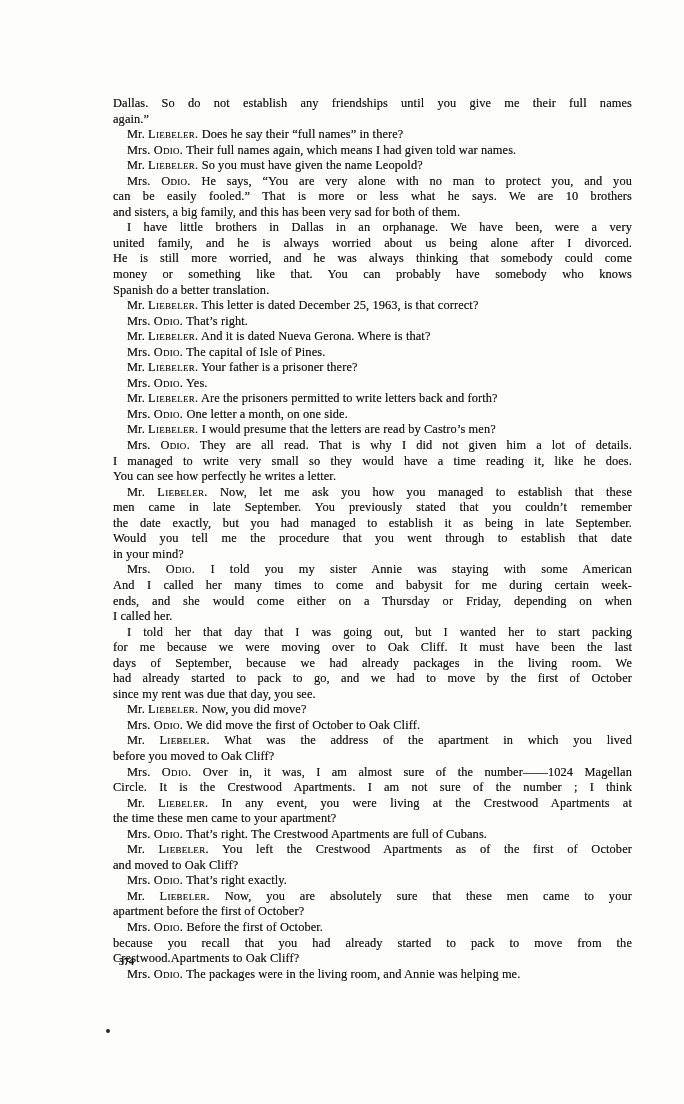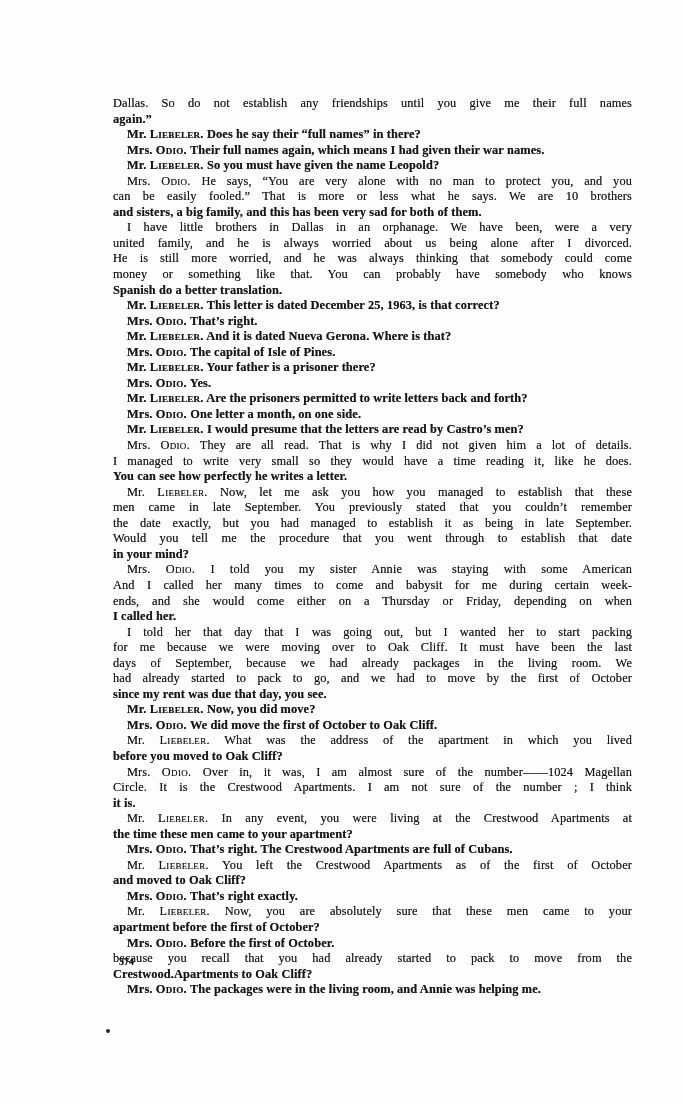--- a/index.html
+++ b/index.html
@@ -20,21 +20,21 @@
     margin-top: 40px;
   }
   .line {
     line-height: 15.55px;
     height: 15.55px;
     text-align: justify;
     text-align-last: justify;
     text-shadow: 0 0 0.4px rgba(24, 22, 20, 0.6);
     overflow: hidden;
   }
-  .line.last { text-align-last: left; font-weight: bold; }
+  .line.last { text-align-last: left; }
   .line.indent { padding-left: 14px; }
   .speaker-name { font-variant: small-caps; letter-spacing: 0.3px; }
   .page-number {
     position: absolute;
     left: 119px; top: 953px;
     font-size: 10px;
     font-weight: bold;
     color: #181614;
     line-height: 17px;
     text-shadow: 0 0 0.4px rgba(24, 22, 20, 0.6);
@@ -48,21 +48,21 @@
   }
 </style>
 </head>
 <body>
 
 <div class="page">
   <div class="text-block">
       <div class="line"><span class="line-text">Dallas.  So do not establish any friendships until you give me their full names</span></div>
       <div class="line last"><span class="line-text">again.”</span></div>
       <div class="line last indent"><span class="speaker-prefix">Mr.</span> <span class="speaker-name">Liebeler.</span> <span class="line-text">Does he say their “full names” in there?</span></div>
-      <div class="line last indent"><span class="speaker-prefix">Mrs.</span> <span class="speaker-name">Odio.</span> <span class="line-text">Their full names again, which means I had given their war names.</span></div>
+      <div class="line last indent"><span class="speaker-prefix">Mrs.</span> <span class="speaker-name">Odio.</span> <span class="line-text">Their full names again, which means I had given told war names.</span></div>
       <div class="line last indent"><span class="speaker-prefix">Mr.</span> <span class="speaker-name">Liebeler.</span> <span class="line-text">So you must have given the name Leopold?</span></div>
       <div class="line indent"><span class="speaker-prefix">Mrs.</span> <span class="speaker-name">Odio.</span> <span class="line-text">He says, “You are very alone with no man to protect you, and you</span></div>
       <div class="line"><span class="line-text">can be easily fooled.”  That is more or less what he says.  We are 10 brothers</span></div>
       <div class="line last"><span class="line-text">and sisters, a big family, and this has been very sad for both of them.</span></div>
       <div class="line indent"><span class="line-text">I have little brothers in Dallas in an orphanage.  We have been, were a very</span></div>
       <div class="line"><span class="line-text">united family, and he is always worried about us being alone after I divorced.</span></div>
       <div class="line"><span class="line-text">He is still more worried, and he was always thinking that somebody could come</span></div>
       <div class="line"><span class="line-text">money or something like that.  You can probably have somebody who knows</span></div>
       <div class="line last"><span class="line-text">Spanish do a better translation.</span></div>
       <div class="line last indent"><span class="speaker-prefix">Mr.</span> <span class="speaker-name">Liebeler.</span> <span class="line-text">This letter is dated December 25, 1963, is that correct?</span></div>
@@ -90,21 +90,20 @@
       <div class="line"><span class="line-text">for me because we were moving over to Oak Cliff.  It must have been the last</span></div>
       <div class="line"><span class="line-text">days of September, because we had already packages in the living room.  We</span></div>
       <div class="line"><span class="line-text">had already started to pack to go, and we had to move by the first of October</span></div>
       <div class="line last"><span class="line-text">since my rent was due that day, you see.</span></div>
       <div class="line last indent"><span class="speaker-prefix">Mr.</span> <span class="speaker-name">Liebeler.</span> <span class="line-text">Now, you did move?</span></div>
       <div class="line last indent"><span class="speaker-prefix">Mrs.</span> <span class="speaker-name">Odio.</span> <span class="line-text">We did move the first of October to Oak Cliff.</span></div>
       <div class="line indent"><span class="speaker-prefix">Mr.</span> <span class="speaker-name">Liebeler.</span> <span class="line-text">What was the address of the apartment in which you lived</span></div>
       <div class="line last"><span class="line-text">before you moved to Oak Cliff?</span></div>
       <div class="line indent"><span class="speaker-prefix">Mrs.</span> <span class="speaker-name">Odio.</span> <span class="line-text">Over in, it was, I am almost sure of the number——1024 Magellan</span></div>
       <div class="line"><span class="line-text">Circle.  It is the Crestwood Apartments.  I am not sure of the number ; I think</span></div>
-      <div class="line last"><span class="line-text">it is.</span></div>
       <div class="line indent"><span class="speaker-prefix">Mr.</span> <span class="speaker-name">Liebeler.</span> <span class="line-text">In any event, you were living at the Crestwood Apartments at</span></div>
       <div class="line last"><span class="line-text">the time these men came to your apartment?</span></div>
       <div class="line last indent"><span class="speaker-prefix">Mrs.</span> <span class="speaker-name">Odio.</span> <span class="line-text">That’s right.  The Crestwood Apartments are full of Cubans.</span></div>
       <div class="line indent"><span class="speaker-prefix">Mr.</span> <span class="speaker-name">Liebeler.</span> <span class="line-text">You left the Crestwood Apartments as of the first of October</span></div>
       <div class="line last"><span class="line-text">and moved to Oak Cliff?</span></div>
       <div class="line last indent"><span class="speaker-prefix">Mrs.</span> <span class="speaker-name">Odio.</span> <span class="line-text">That’s right exactly.</span></div>
       <div class="line indent"><span class="speaker-prefix">Mr.</span> <span class="speaker-name">Liebeler.</span> <span class="line-text">Now, you are absolutely sure that these men came to your</span></div>
       <div class="line last"><span class="line-text">apartment before the first of October?</span></div>
       <div class="line last indent"><span class="speaker-prefix">Mrs.</span> <span class="speaker-name">Odio.</span> <span class="line-text">Before the first of October.</span></div>
       <div class="line"><span class="line-text">because you recall that you had already started to pack to move from the</span></div>

